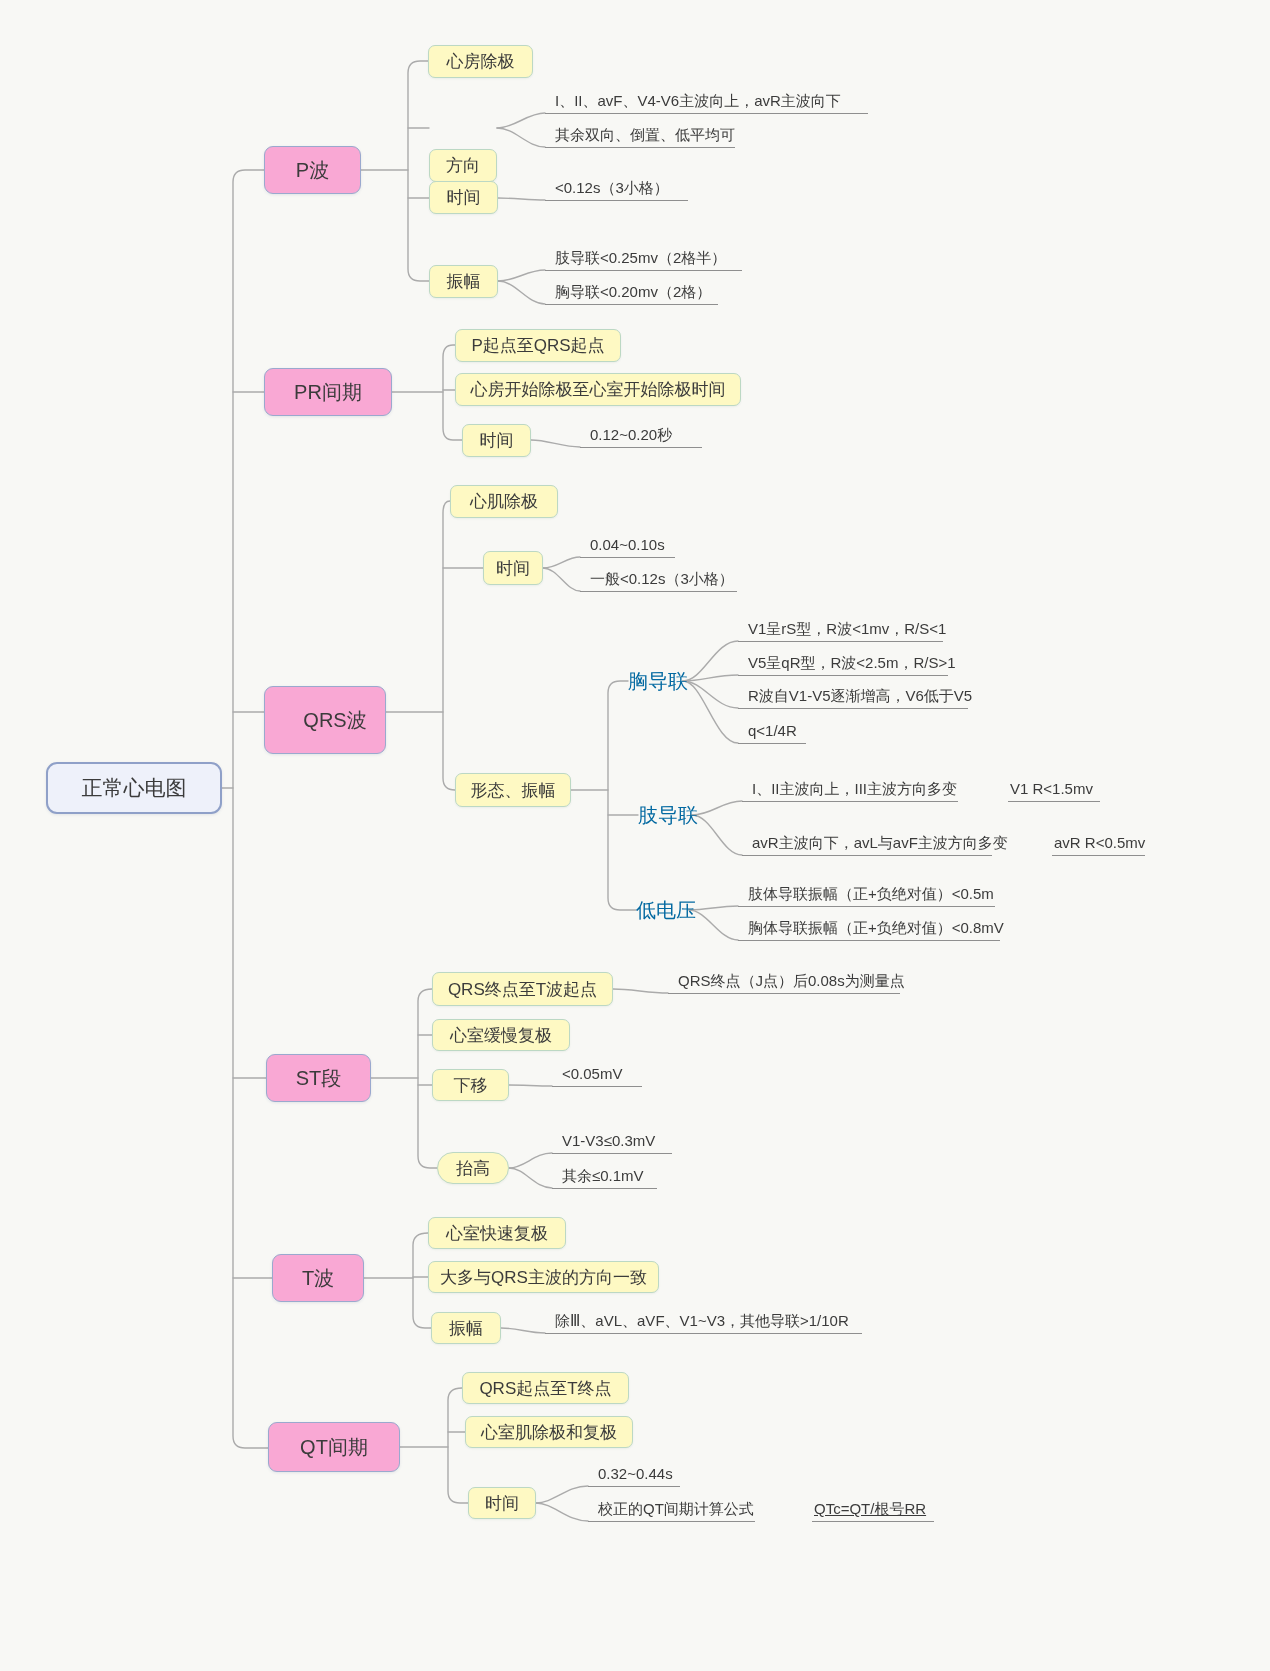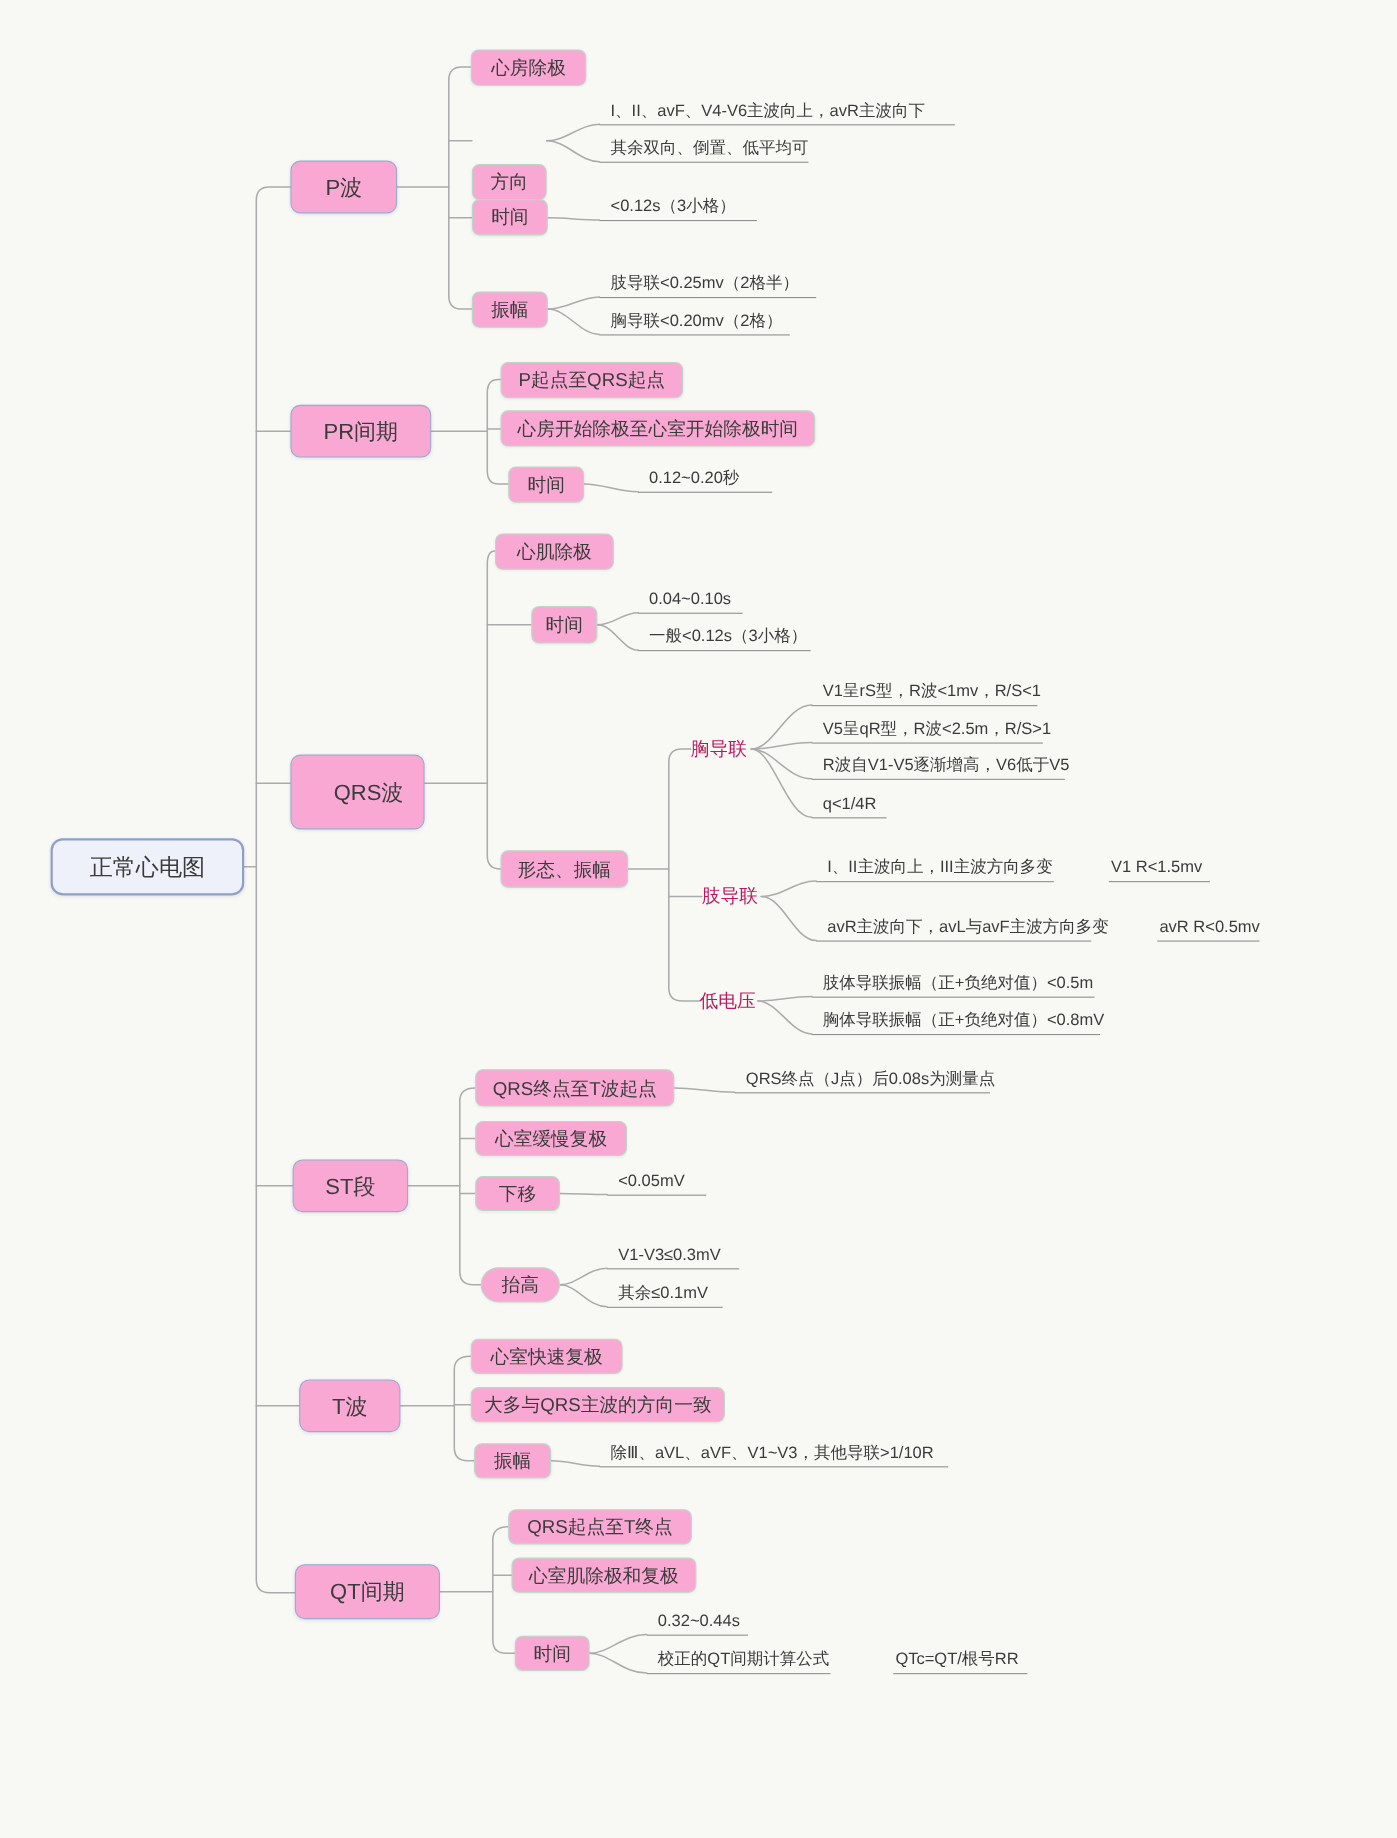--- a/index.html
+++ b/index.html
@@ -6,23 +6,23 @@
   body{font-family:"Liberation Sans","DejaVu Sans",sans-serif;}
   .canvas{position:relative;width:1270px;height:1671px;background:#f8f8f5;overflow:hidden;}
   svg.wires{position:absolute;left:0;top:0;z-index:0;}
   svg.wires path{fill:none;stroke:#ababab;stroke-width:1.4;stroke-linecap:round;}
   .node{position:absolute;z-index:1;display:flex;align-items:center;justify-content:center;
         box-sizing:border-box;white-space:nowrap;color:#3b3b3b;}
   .root{background:#eef1fa;border:2px solid #8fa0c8;border-radius:11px;font-size:21px;
         box-shadow:0 1px 3px rgba(70,90,130,.12);}
   .branch{background:#f9a8d4;border:1.5px solid #9aa9ce;border-radius:9px;font-size:20px;
         box-shadow:0 1px 3px rgba(70,90,130,.12);}
-  .topic{background:#f9a8d4;border:1.3px solid #bcd8c4;border-radius:7px;font-size:17px;
+  .topic{background:#fef9c3;border:1.3px solid #bcd8c4;border-radius:7px;font-size:17px;
         box-shadow:0 1px 2px rgba(80,110,90,.08);}
-  .sublabel{position:absolute;z-index:1;font-size:17px;line-height:18px;color:#be185d;white-space:nowrap;}
+  .sublabel{position:absolute;z-index:1;font-size:20px;line-height:18px;color:#0369a1;white-space:nowrap;}
   .leaf{position:absolute;z-index:1;font-size:15px;line-height:19px;color:#3b3b3b;white-space:nowrap;
         border-bottom:1.3px solid #8f8f8f;padding:0 8px 3px 10px;box-sizing:border-box;overflow:visible;}
   .note{padding-left:2px;}
 </style>
 </head>
 <body>
 
 <div class="canvas">
 
   <svg class="wires" width="1270" height="1671">
@@ -144,15 +144,15 @@
   <div class="node topic" style="left:428px;top:1261px;width:231px;height:32px;">大多与QRS主波的方向一致</div>
   <div class="node topic" style="left:431px;top:1312px;width:70px;height:32px;">振幅</div>
   <div class="leaf" style="left:545px;top:1311px;width:317px;">除Ⅲ、aVL、aVF、V1~V3，其他导联&gt;1/10R</div>
 
   <div class="node branch" style="left:268px;top:1422px;width:132px;height:50px;">QT间期</div>
   <div class="node topic" style="left:462px;top:1372px;width:167px;height:32px;">QRS起点至T终点</div>
   <div class="node topic" style="left:465px;top:1416px;width:168px;height:32px;">心室肌除极和复极</div>
   <div class="node topic" style="left:468px;top:1487px;width:68px;height:32px;">时间</div>
   <div class="leaf" style="left:588px;top:1464px;width:92px;">0.32~0.44s</div>
   <div class="leaf" style="left:588px;top:1499px;width:167px;">校正的QT间期计算公式</div>
-  <div class="leaf note" style="left:812px;top:1499px;width:122px;">QTc=QT/根号RR</div>
+  <div class="leaf note" style="left:812px;top:1499px;width:122px;text-decoration:underline;">QTc=QT/根号RR</div>
 
 </div>
 
 </body></html>

